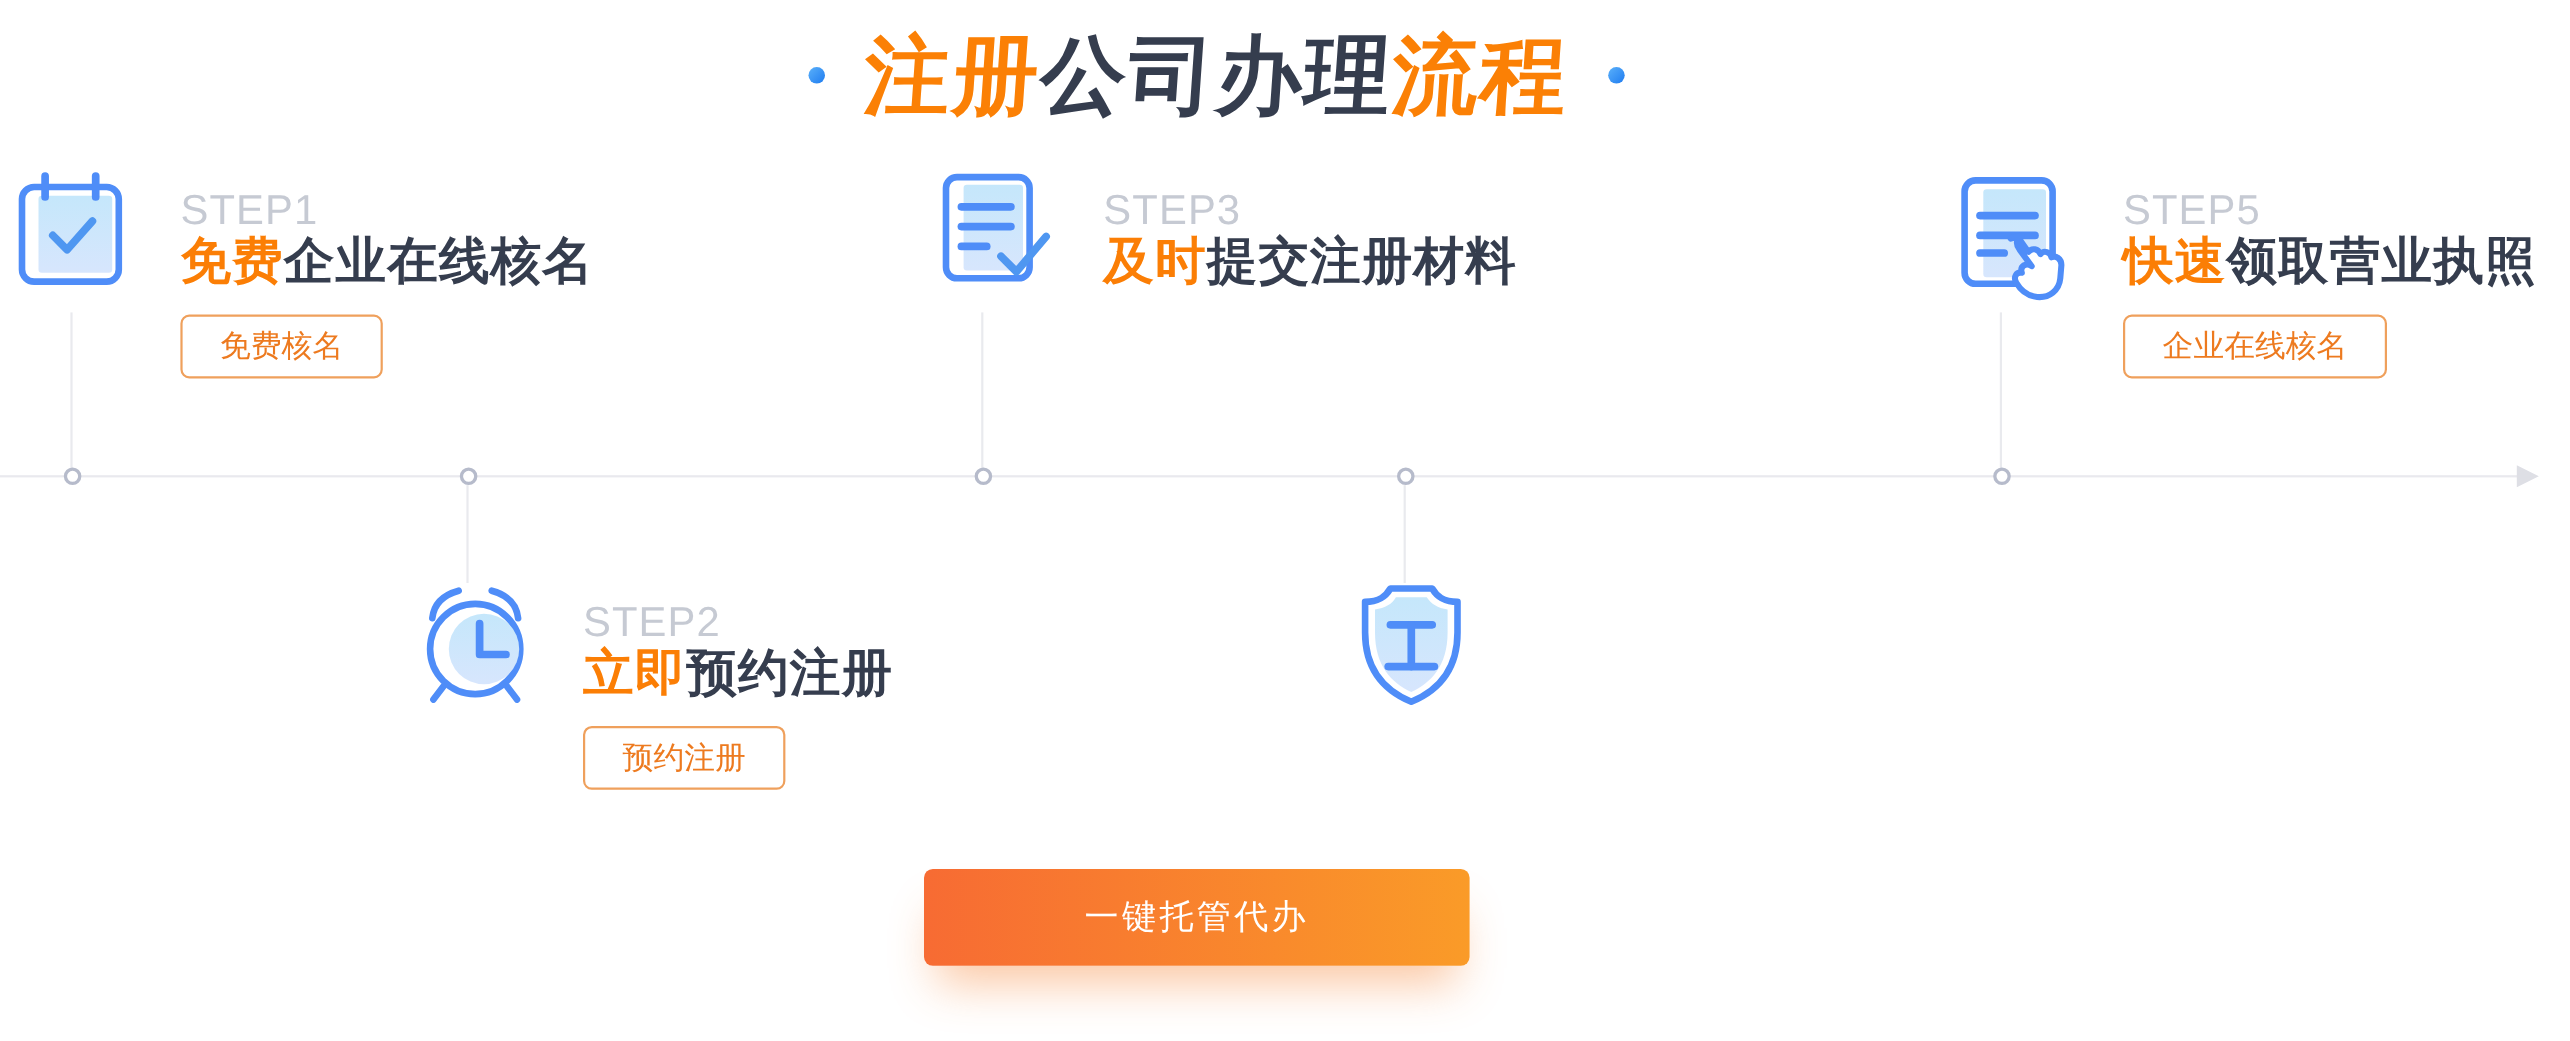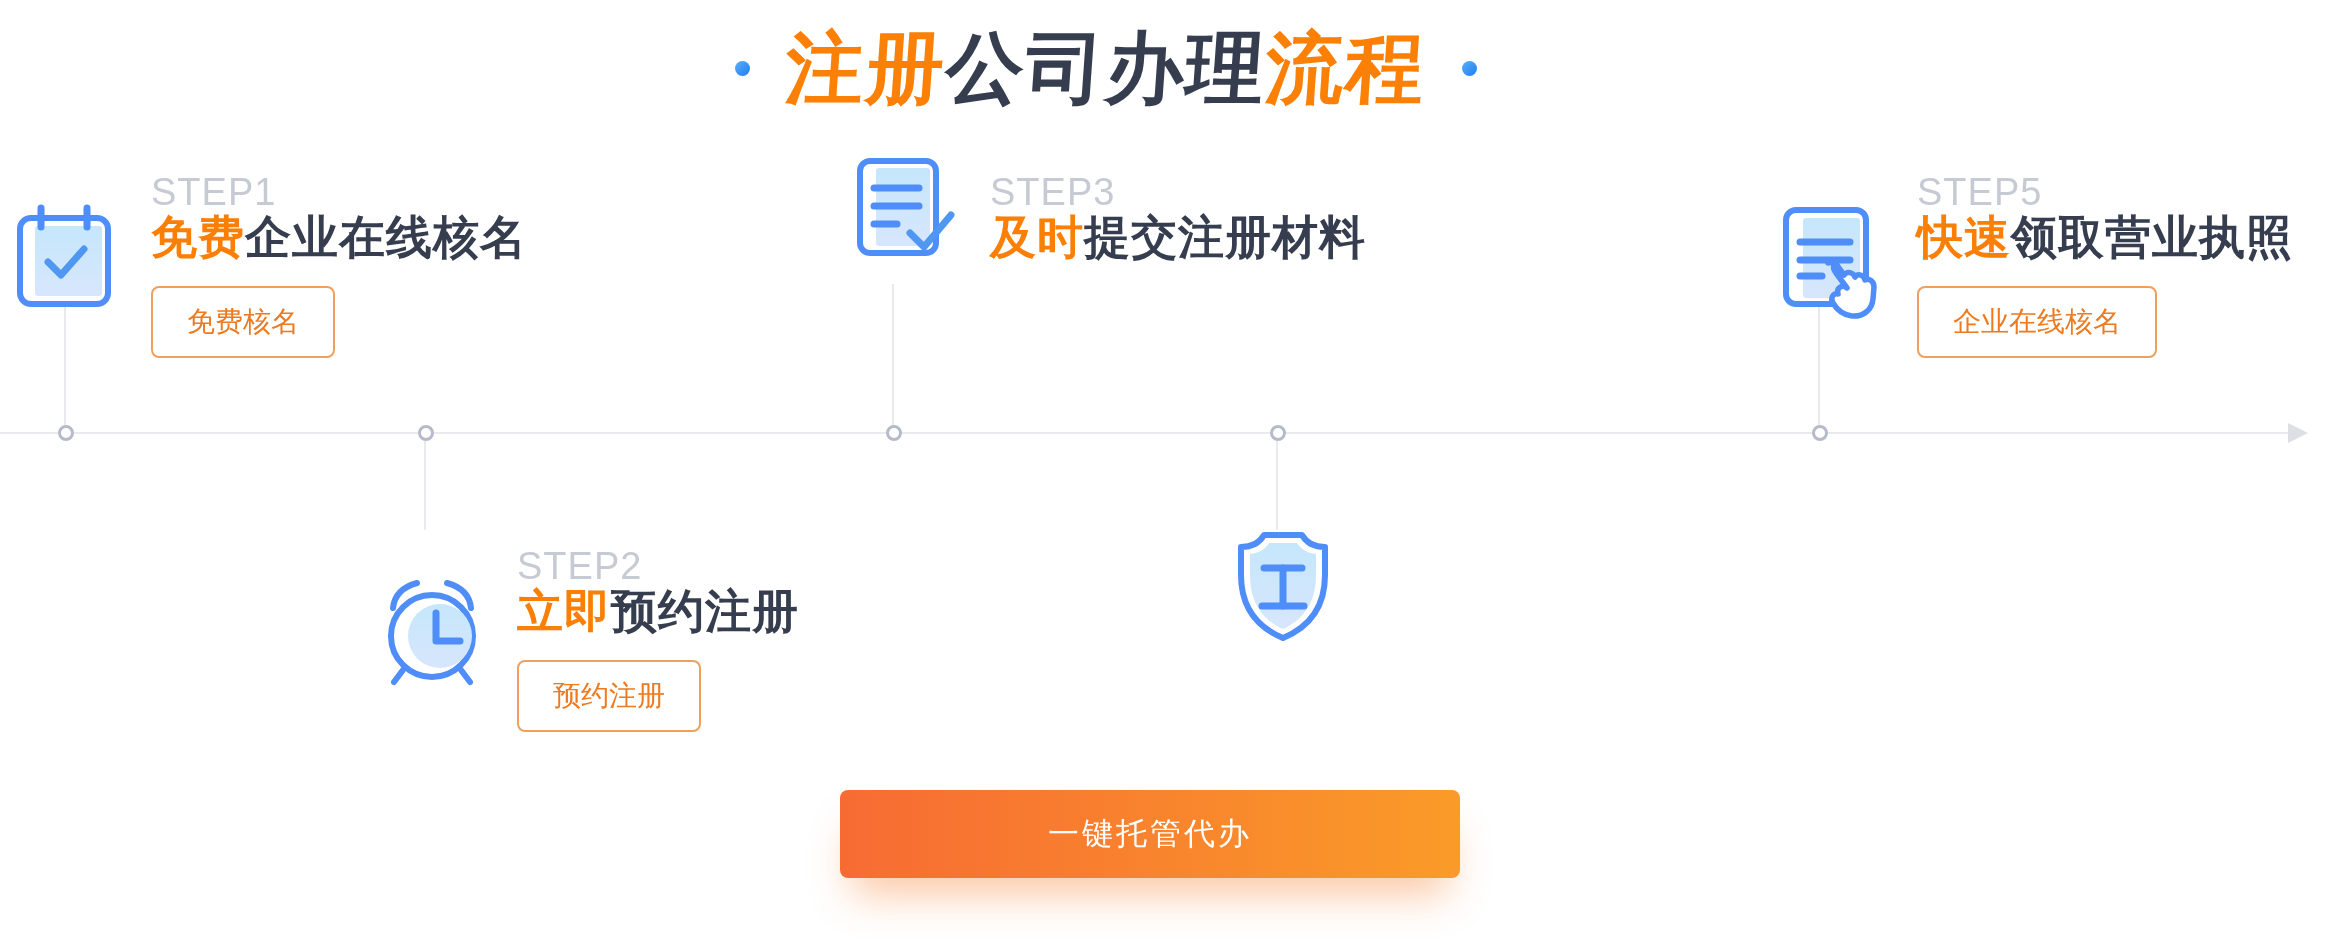--- a/index.html
+++ b/index.html
@@ -20,36 +20,36 @@
   .node{position:absolute;width:10px;height:10px;border:3px solid #b6bbcb;border-radius:50%;background:#fff;top:425px;}
   .n1{left:58px;} .n2{left:418px;} .n3{left:886px;} .n4{left:1270px;} .n5{left:1812px;}
   .connector{position:absolute;width:2px;background:#e9eaee;}
   .c1{left:64px;top:284px;height:142px;}
   .c3{left:892px;top:284px;height:142px;}
   .c5{left:1818px;top:284px;height:142px;}
   .c2{left:424px;top:441px;height:89px;}
   .c4{left:1276px;top:441px;height:89px;}
 
   
-  .step{position:absolute;display:flex;align-items:center;}
+  .step{position:absolute;display:flex;align-items:flex-start;gap:13px;}
   .s1{left:14px;top:156px;}
   .s3{left:853px;top:156px;}
   .s5{left:1780px;top:156px;}
   .s2{left:380px;top:530px;}
   .s4{left:1230px;top:530px;}
   .icon-box{width:104px;flex:none;margin-right:33px;}
   .icon-box svg{overflow:visible;display:block;}
   .texts{padding-top:14px;}
   .step-label{font-size:38px;line-height:44px;font-weight:400;color:#c6cad3;letter-spacing:1px;}
   .step-title{font-size:46px;line-height:46px;font-weight:700;color:#353d4e;letter-spacing:1px;white-space:nowrap;}
   .step-title .accent{color:#fb7e05;}
-  .outline-btn{display:inline-block;margin-top:26px;height:72px;line-height:54px;padding:0 34px;font-size:28px;color:#ed7a1f;background:#fff;border:2px solid #efa05c;border-radius:8px;font-family:"Liberation Sans", sans-serif;cursor:pointer;white-space:nowrap;}
+  .outline-btn{display:inline-block;margin-top:26px;height:58px;line-height:54px;padding:0 34px;font-size:28px;color:#ed7a1f;background:#fff;border:2px solid #efa05c;border-radius:8px;font-family:"Liberation Sans", sans-serif;cursor:pointer;white-space:nowrap;}
 
   
-  .cta{position:absolute;left:840px;top:790px;width:620px;height:88px;border:none;border-radius:8px;background:linear-gradient(90deg,#f76b33,#fa9b28);color:#ffffff;font-size:31px;letter-spacing:3px;font-family:"Liberation Sans", sans-serif;cursor:pointer;box-shadow:0 28px 42px -12px rgba(247,130,50,0.45);}
+  .cta{position:absolute;left:840px;top:790px;width:496px;height:88px;border:none;border-radius:8px;background:linear-gradient(90deg,#f76b33,#fa9b28);color:#ffffff;font-size:31px;letter-spacing:3px;font-family:"Liberation Sans", sans-serif;cursor:pointer;box-shadow:0 28px 42px -12px rgba(247,130,50,0.45);}
 </style>
 </head>
 <body>
 
 <div id="stage">
 
   <div class="heading">
     <span class="title-dot left"></span>
     <span class="title-text"><span class="accent">注册</span><span>公司办理</span><span class="accent">流程</span></span>
     <span class="title-dot right"></span>

